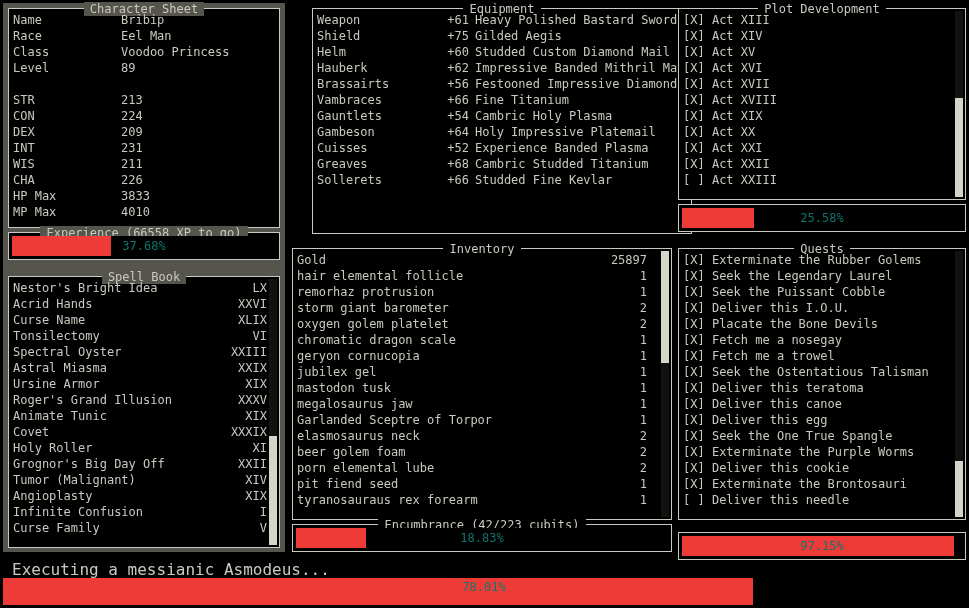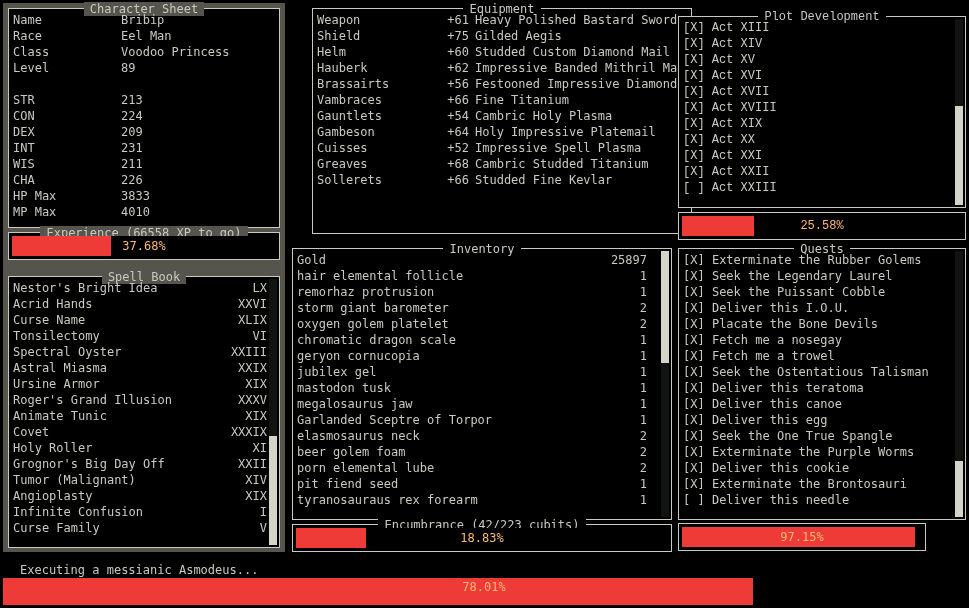--- a/index.html
+++ b/index.html
@@ -127,31 +127,31 @@
     left: 0;
     top: 0;
     bottom: 0;
     background: #ef3b37;
   }
   .barlabel {
     position: absolute;
     left: 0; right: 0; top: 0; bottom: 0;
     text-align: center;
     line-height: inherit;
-    color: #fdba74;
+    color: #0f766e;
   }
 
   
   #statusline {
     position: absolute;
-    left: 20px;
+    left: 12px;
     top: 563px;
     white-space: pre;
     color: #c9c9c0;
-    font-size: 12px;
+    font-size: 16px;
     line-height: 14px;
   }
   #bottombar {
     position: absolute;
     left: 3px;
     top: 578px;
     width: 962px;
     height: 27px;
     background: #000000;
     overflow: hidden;
@@ -235,21 +235,21 @@
     </div>
     <div class="rows" id="eq-rows">
         <div class="row"><span class="eq-slot">Weapon</span><span class="eq-bonus">+61</span><span class="eq-name">Heavy Polished Bastard Sword</span></div>
         <div class="row"><span class="eq-slot">Shield</span><span class="eq-bonus">+75</span><span class="eq-name">Gilded Aegis</span></div>
         <div class="row"><span class="eq-slot">Helm</span><span class="eq-bonus">+60</span><span class="eq-name">Studded Custom Diamond Mail</span></div>
         <div class="row"><span class="eq-slot">Hauberk</span><span class="eq-bonus">+62</span><span class="eq-name">Impressive Banded Mithril Mail</span></div>
         <div class="row"><span class="eq-slot">Brassairts</span><span class="eq-bonus">+56</span><span class="eq-name">Festooned Impressive Diamond Mail</span></div>
         <div class="row"><span class="eq-slot">Vambraces</span><span class="eq-bonus">+66</span><span class="eq-name">Fine Titanium</span></div>
         <div class="row"><span class="eq-slot">Gauntlets</span><span class="eq-bonus">+54</span><span class="eq-name">Cambric Holy Plasma</span></div>
         <div class="row"><span class="eq-slot">Gambeson</span><span class="eq-bonus">+64</span><span class="eq-name">Holy Impressive Platemail</span></div>
-        <div class="row"><span class="eq-slot">Cuisses</span><span class="eq-bonus">+52</span><span class="eq-name">Impressive Spell Plasma</span></div>
+        <div class="row"><span class="eq-slot">Cuisses</span><span class="eq-bonus">+52</span><span class="eq-name">Experience Banded Plasma</span></div>
         <div class="row"><span class="eq-slot">Greaves</span><span class="eq-bonus">+68</span><span class="eq-name">Cambric Studded Titanium</span></div>
         <div class="row"><span class="eq-slot">Sollerets</span><span class="eq-bonus">+66</span><span class="eq-name">Studded Fine Kevlar</span></div>
       </div>
   </div>
 </div>
 
 <div class="panel" style="left:290px; top:240px; width:384px; height:316px;">
   <div class="frame" style="left:2px; top:8px; width:380px; height:272px;">
     <div class="frame-title">
       <span>Inventory</span>
@@ -281,21 +281,21 @@
     <div class="frame-title">
       <span>Encumbrance (42/223 cubits)</span>
     </div>
     <div class="bartrack" style="line-height:20px;">
       <div class="barfill" id="enc-fill" style="width: 18.83%;"></div>
       <div class="barlabel">18.83%</div>
     </div>
   </div>
 </div>
 
-<div class="panel" style="left:676px; top:8px; width:292px; height:236px;font-family:Liberation Mono, monospace;">
+<div class="panel" style="left:676px; top:0px; width:292px; height:236px;">
   <div class="frame" style="left:2px; top:8px; width:288px; height:192px;">
     <div class="frame-title">
       <span>Plot Development</span>
     </div>
     <div class="rows" id="plot-rows" style="right:12px;">
         <div class="row"><span class="k">[X] </span><span class="v">Act XIII</span></div>
         <div class="row"><span class="k">[X] </span><span class="v">Act XIV</span></div>
         <div class="row"><span class="k">[X] </span><span class="v">Act XV</span></div>
         <div class="row"><span class="k">[X] </span><span class="v">Act XVI</span></div>
         <div class="row"><span class="k">[X] </span><span class="v">Act XVII</span></div>
@@ -340,21 +340,21 @@
         <div class="row"><span class="k">[X] </span><span class="v">Exterminate the Purple Worms</span></div>
         <div class="row"><span class="k">[X] </span><span class="v">Deliver this cookie</span></div>
         <div class="row"><span class="k">[X] </span><span class="v">Exterminate the Brontosauri</span></div>
         <div class="row"><span class="k">[ ] </span><span class="v">Deliver this needle</span></div>
       </div>
     <div class="scrollbar">
       <div class="scrollthumb" id="quest-thumb" style="top: 79%; height: 21%;"></div>
     </div>
   </div>
 
-  <div class="barframe" style="left:2px; top:283px; width:248px; height:28px;">
+  <div class="barframe" style="left:2px; top:292px; width:288px; height:28px;">
     <div class="bartrack" style="line-height:20px;">
       <div class="barfill" id="quest-fill" style="width: 97.15%;"></div>
       <div class="barlabel">97.15%</div>
     </div>
   </div>
 </div>
 
 <div id="statusline">Executing a messianic Asmodeus...</div>
 <div id="bottombar">
   <div class="barfill" id="status-fill" style="width: 78.01%;"></div>

